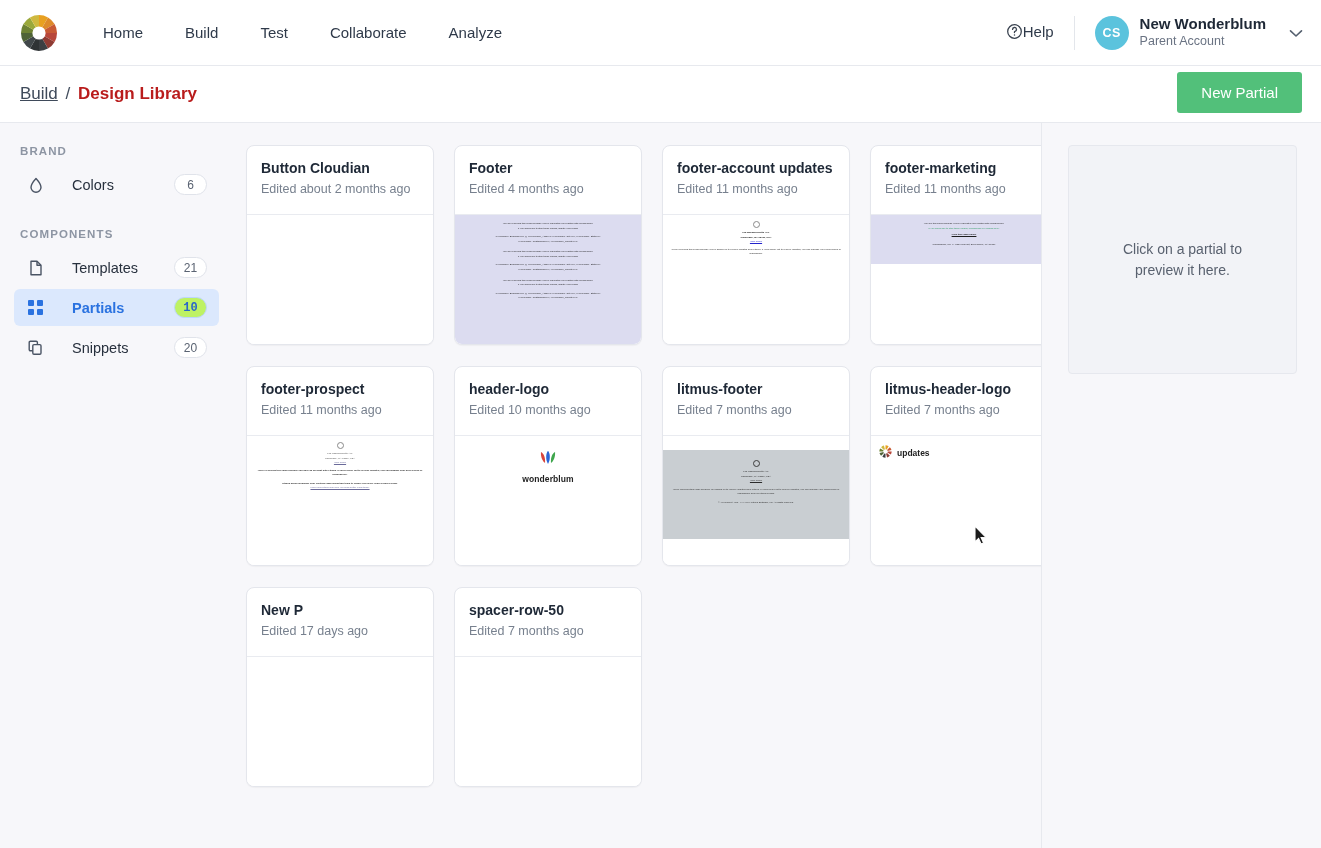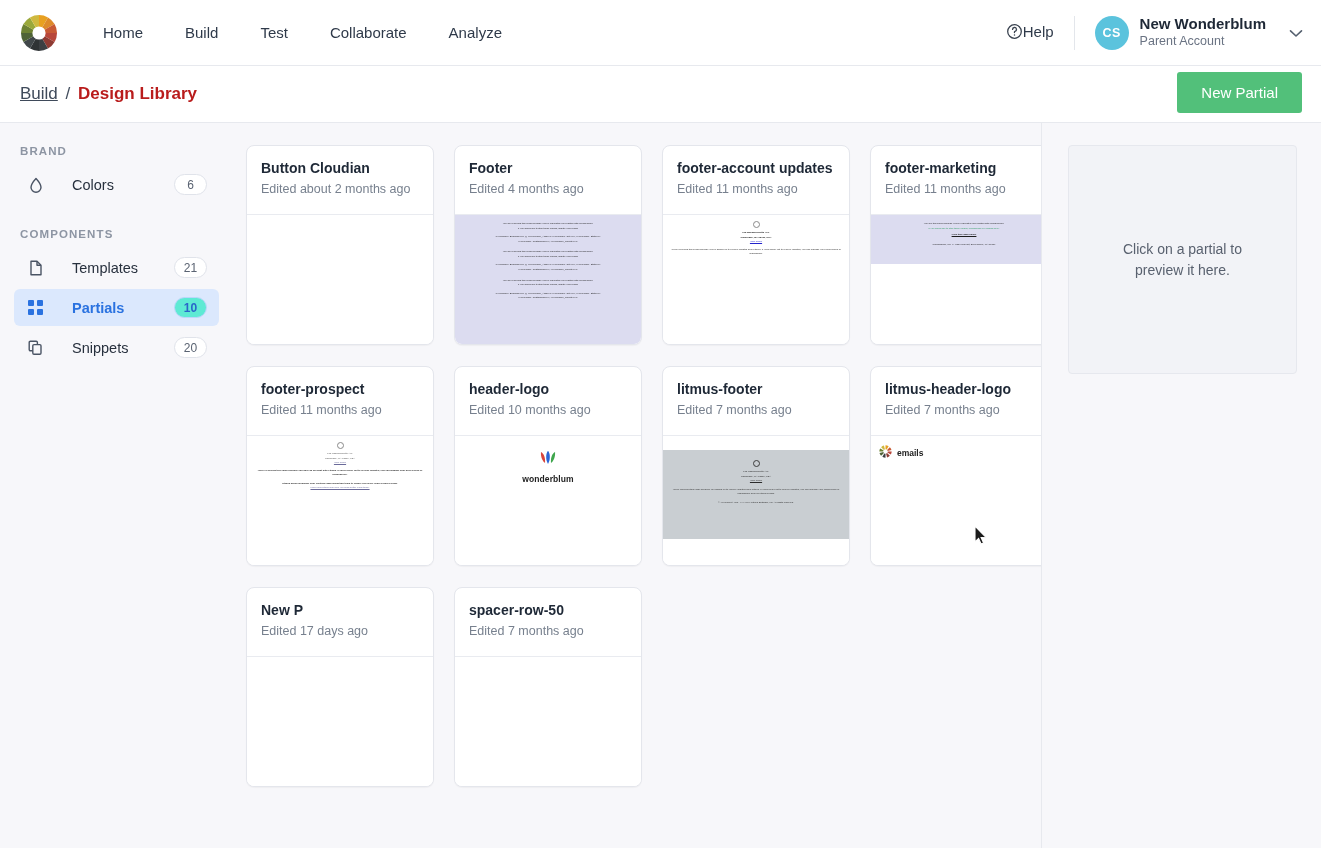--- a/index.html
+++ b/index.html
@@ -99,21 +99,21 @@
     margin-left: auto; font-size: 12px; color: #5a6372;
     background: #ffffff; border: 1px solid #e0e3ea;
     border-radius: 11px; min-width: 33px; height: 21px;
     display: flex; align-items: center; justify-content: center;
     padding: 0 7px;
   }
   .side-item.active { background: #dbe8fd; }
   .side-item.active .si-label { color: #2a72e0; font-weight: bold; }
   .side-item.active .si-icon { color: #2a72e0; }
   .side-item.active .si-count {
-    background: #5eead4; border-color: #bcd6fb; color: #2a66c9; font-weight: bold;
+    background: #bef264; border-color: #bcd6fb; color: #2a66c9; font-weight: bold; font-family: Liberation Mono, monospace;
   }
   .side-gap { height: 22px; }
 
   
   .grid-wrap {
     flex: 1 1 auto;
     padding: 22px 0 0 14px;
     border-right: 1px solid #e7e9ee;
     overflow: hidden;
   }
@@ -494,21 +494,21 @@
                   <g transform="rotate(270)">
                       <path d="M0 0 L0 -9.5 A9.5 9.5 0 0 1 4.8 -8.2 Z" fill="#6e8233"></path>
                     </g>
                   <g transform="rotate(315)">
                       <path d="M0 0 L0 -9.5 A9.5 9.5 0 0 1 4.8 -8.2 Z" fill="#cfb93f"></path>
                     </g>
                   <circle r="3.4" fill="#ffffff"></circle>
                 </g>
               </svg>
             </span>
-            <span class="litmus-name">emails</span>
+            <span class="litmus-name">updates</span>
           </div>
         </div>
       </div>
 
       <div class="card">
         <div class="card-head">
           <div class="card-title">New P</div>
           <div class="card-sub">Edited 17 days ago</div>
         </div>
         <div class="card-thumb"></div>

